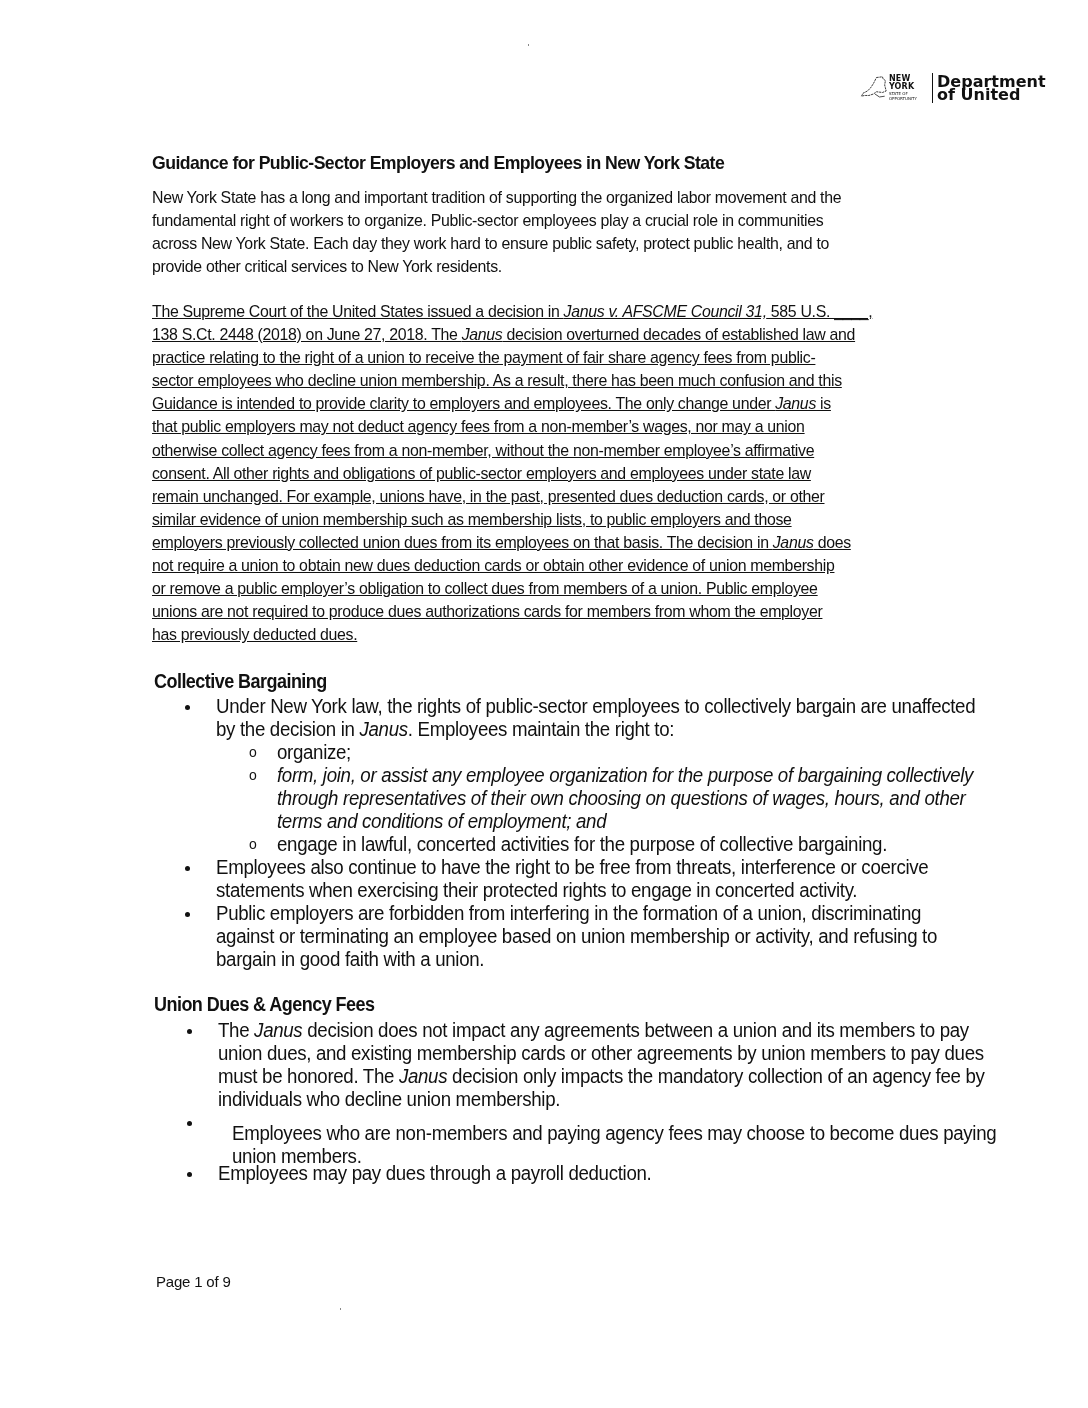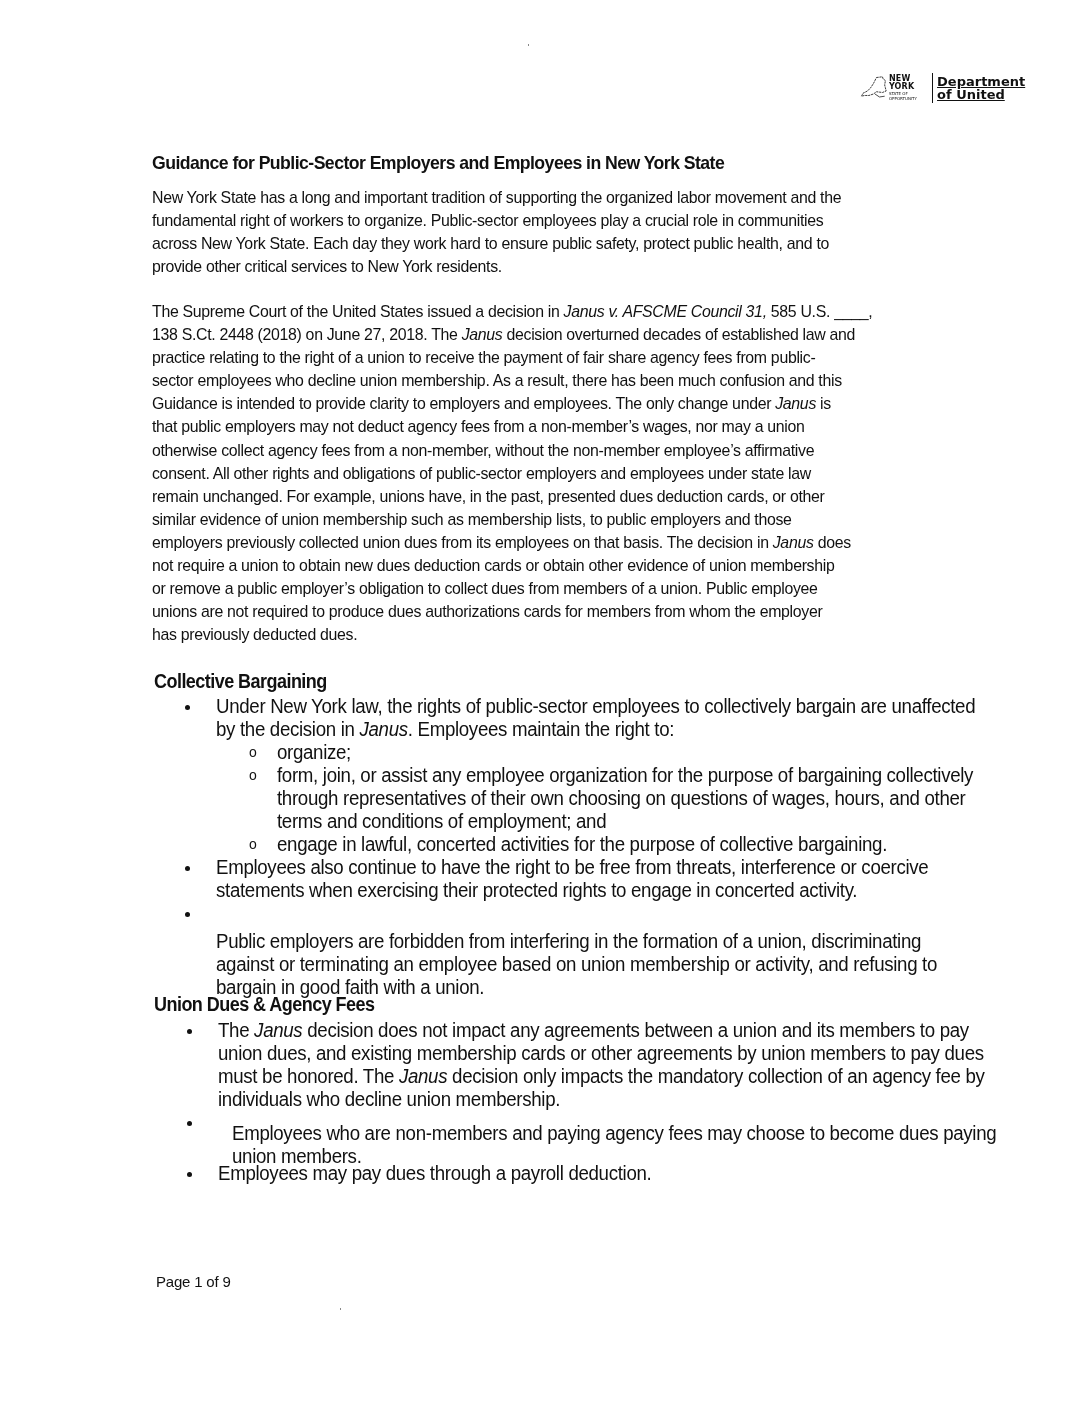--- a/index.html
+++ b/index.html
@@ -10,21 +10,21 @@
   }
   .page { position: absolute; left: 0; top: 0; width: 948px; height: 1408px; }
 
   
   .logo { position: absolute; left: 860px; top: 68px; height: 40px; display: flex; align-items: center; }
   .logo svg { display: block; }
   .logo .ny { font-family: "DejaVu Sans", sans-serif; font-size: 7px; font-weight: bold; line-height: 8px; margin-left: 2px; }
   .logo .ny .big { font-size: 8px; letter-spacing: 0.2px; }
   .logo .ny .small { font-size: 4px; line-height: 5px; font-weight: normal; }
   .logo .divider { width: 1px; height: 30px; background: #111; margin: 0 4px 0 6px; }
-  .logo .dept { font-family: "DejaVu Sans", sans-serif; font-weight: bold; font-size: 13px; line-height: 13px; text-decoration: underline; }
+  .logo .dept { font-family: "DejaVu Sans", sans-serif; font-weight: bold; font-size: 16px; line-height: 13px; }
 
   .title {
     position: absolute; left: 152px; top: 152px;
     font-family: "Liberation Sans", sans-serif; font-weight: bold;
     font-size: 19px; letter-spacing: -0.6px; transform: scaleX(0.93); transform-origin: left;
     white-space: nowrap;
   }
   .h2 {
     position: absolute; left: 154px;
     font-family: "Liberation Sans", sans-serif; font-weight: bold;
@@ -85,21 +85,21 @@
 
   <div class="title">Guidance for Public-Sector Employers and Employees in New York State</div>
 
   <div class="para" style="top:186px;">
     <span class="line">New York State has a long and important tradition of supporting the organized labor movement and the</span>
     <span class="line">fundamental right of workers to organize. Public-sector employees play a crucial role in communities</span>
     <span class="line">across New York State. Each day they work hard to ensure public safety, protect public health, and to</span>
     <span class="line">provide other critical services to New York residents.</span>
   </div>
 
-  <div class="para" style="top:300px;">
+  <div class="para" style="top:300px;text-decoration:underline;">
     <span class="line"><span>The Supreme Court of the United States issued a decision in </span><em>Janus v. AFSCME Council 31,</em><span> 585 U.S. ____,</span></span>
     <span class="line"><span>138 S.Ct. 2448 (2018) on June 27, 2018. The </span><em>Janus</em><span> decision overturned decades of established law and</span></span>
     <span class="line">practice relating to the right of a union to receive the payment of fair share agency fees from public-</span>
     <span class="line">sector employees who decline union membership. As a result, there has been much confusion and this</span>
     <span class="line"><span>Guidance is intended to provide clarity to employers and employees. The only change under </span><em>Janus</em><span> is</span></span>
     <span class="line">that public employers may not deduct agency fees from a non-member’s wages, nor may a union</span>
     <span class="line">otherwise collect agency fees from a non-member, without the non-member employee’s affirmative</span>
     <span class="line">consent. All other rights and obligations of public-sector employers and employees under state law</span>
     <span class="line">remain unchanged. For example, unions have, in the past, presented dues deduction cards, or other</span>
     <span class="line">similar evidence of union membership such as membership lists, to public employers and those</span>
@@ -118,39 +118,39 @@
       <span class="line">Under New York law, the rights of public-sector employees to collectively bargain are unaffected</span>
       <span class="line"><span>by the decision in </span><em>Janus</em><span>.  Employees maintain the right to:</span></span>
     </div>
 
     <div class="circle" style="left:249px;top:741px;">o</div>
     <div class="li" style="left:277px;top:741px;text-align:center;">
       <span class="line">organize;</span>
     </div>
 
     <div class="circle" style="left:249px;top:764px;">o</div>
-    <div class="li" style="left:277px;top:764px;">
+    <div class="li" style="left:277px;top:764px;font-style:italic;">
       <span class="line">form, join, or assist any employee organization for the purpose of bargaining collectively</span>
       <span class="line">through representatives of their own choosing on questions of wages, hours, and other</span>
       <span class="line">terms and conditions of employment; and</span>
     </div>
 
     <div class="circle" style="left:249px;top:833px;">o</div>
     <div class="li" style="left:277px;top:833px;">
       <span class="line">engage in lawful, concerted activities for the purpose of collective bargaining.</span>
     </div>
 
     <div class="bullet" style="left:185px;top:866px;"></div>
     <div class="li" style="left:216px;top:856px;">
       <span class="line">Employees also continue to have the right to be free from threats, interference or coercive</span>
       <span class="line">statements when exercising their protected rights to engage in concerted activity.</span>
     </div>
 
     <div class="bullet" style="left:185px;top:912px;"></div>
-    <div class="li" style="left:216px;top:902px;margin-top:28px;">
+    <div class="li" style="left:216px;top:902px;">
       <span class="line">Public employers are forbidden from interfering in the formation of a union, discriminating</span>
       <span class="line">against or terminating an employee based on union membership or activity, and refusing to</span>
       <span class="line">bargain in good faith with a union.</span>
     </div>
   </div>
 
   <div class="h2" style="top:993px;">Union Dues &amp; Agency Fees</div>
 
   <div class="list">
     <div class="bullet" style="left:187px;top:1029px;"></div>

